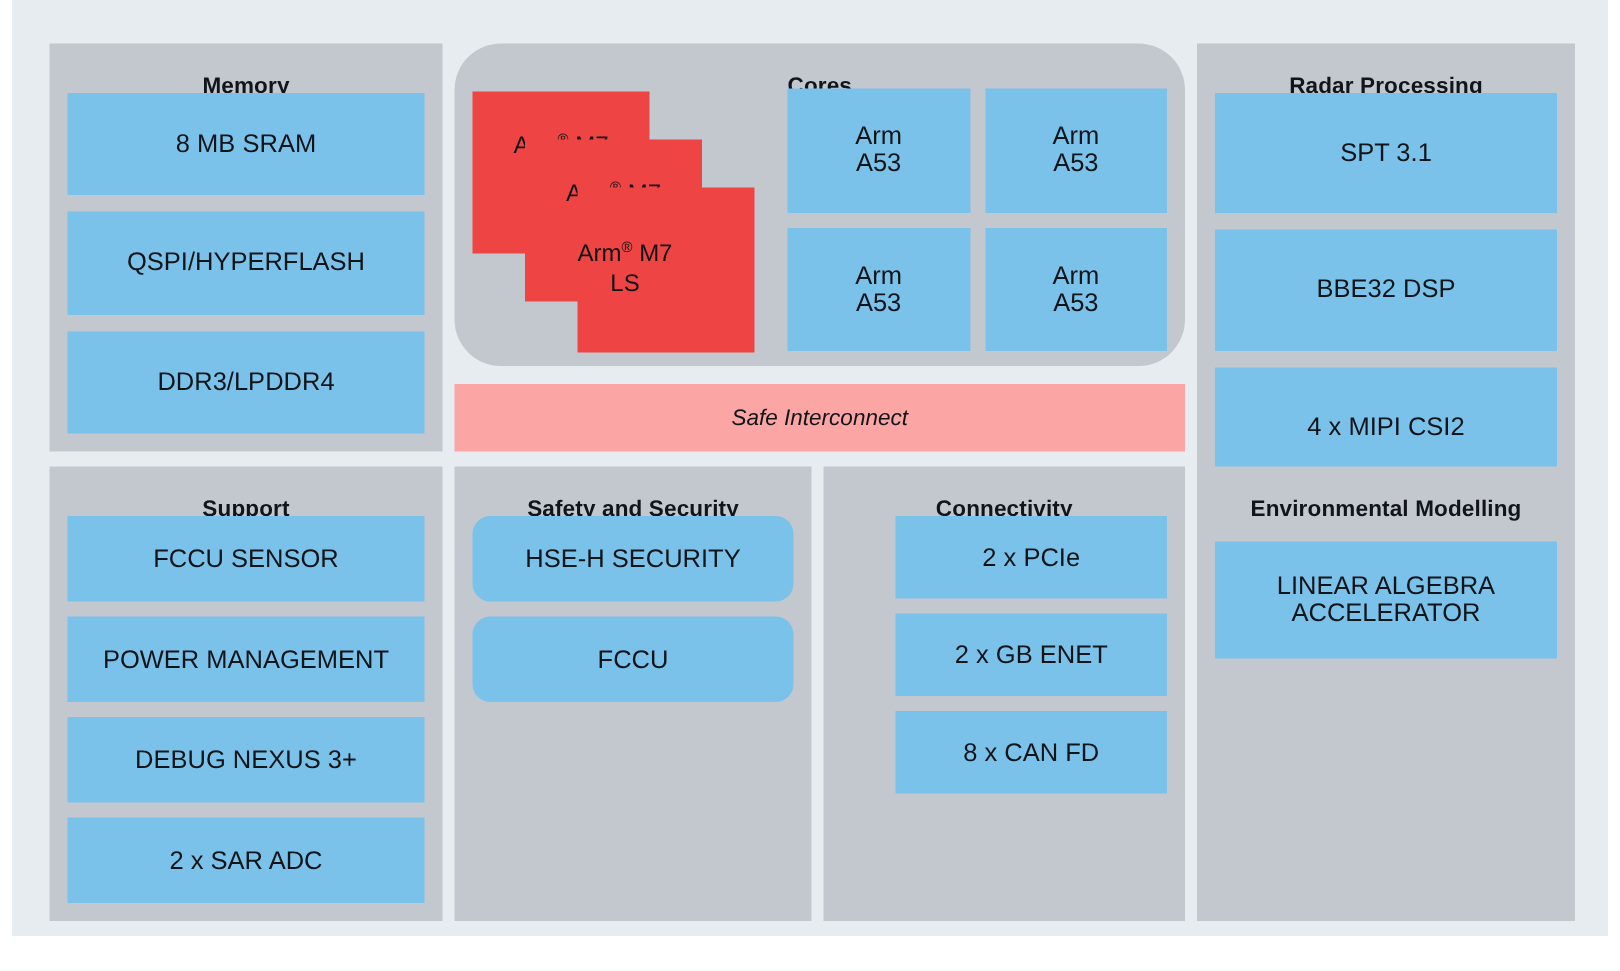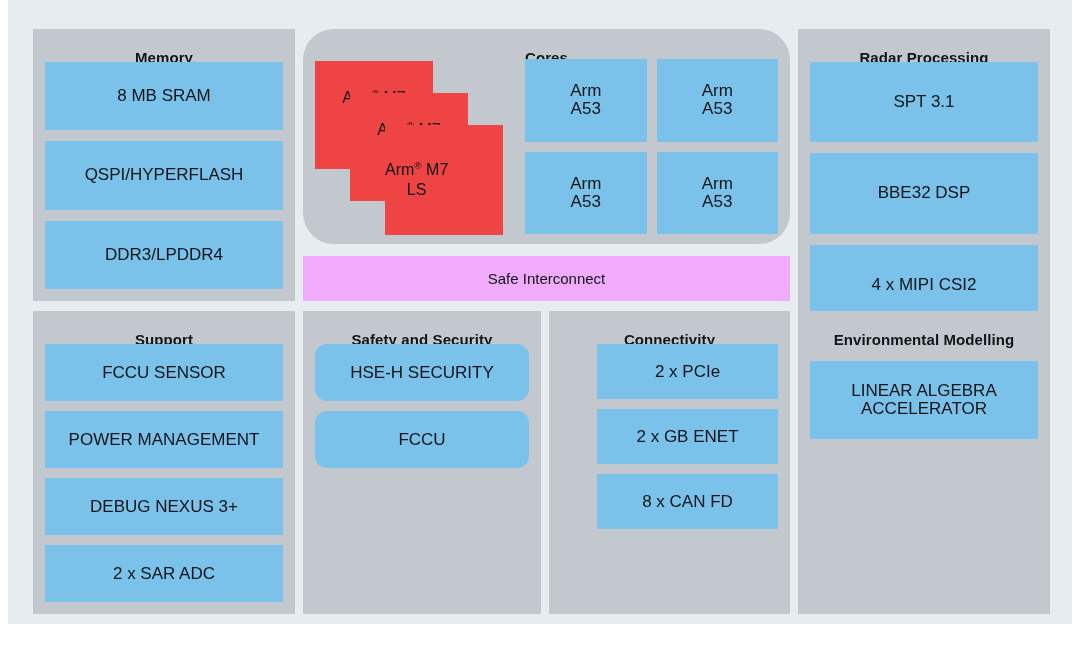--- a/index.html
+++ b/index.html
@@ -123,28 +123,29 @@
     gap: 10px 10px;
   }
 
   
   #bar-interconnect {
     position: absolute;
     left: 295px;
     top: 256px;
     width: 487px;
     height: 45px;
-    background: #f0abfc;
+    background: #fca5a5;
     display: flex;
     align-items: center;
     justify-content: center;
     font-size: 15px;
     color: #111418;
     box-sizing: border-box;
     user-select: none;
+    font-style: italic;
   }
 
   
   #panel-radar       { left: 790px; top: 29px;  width: 252px; height: 308px; }
   #panel-radar .panel-body { gap: 11px; }
   #panel-radar .block { flex: 1 1 0; text-align: center; }
 
   
   #panel-support     { left: 25px;  top: 311px; width: 262px; height: 303px; }
   #panel-safety      { left: 295px; top: 311px; width: 238px; height: 303px; }

